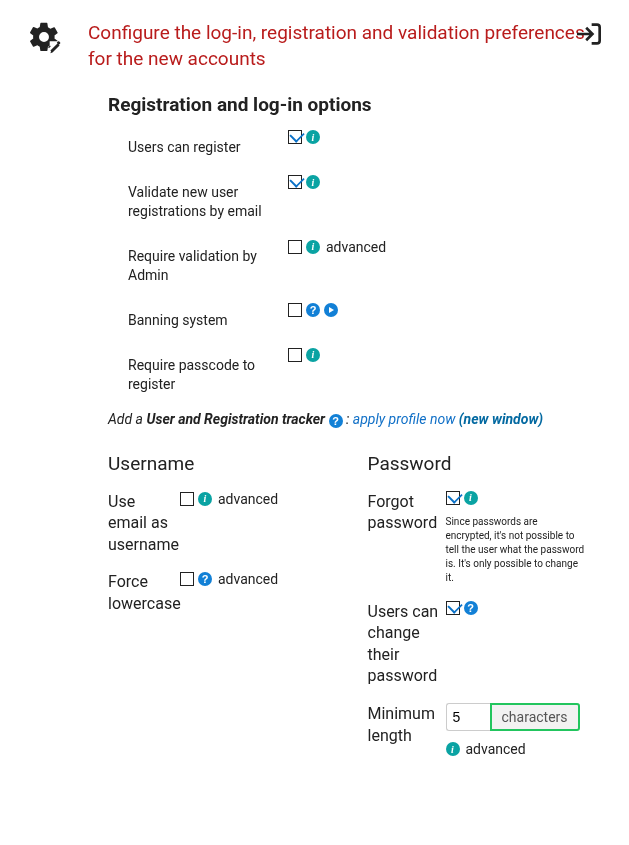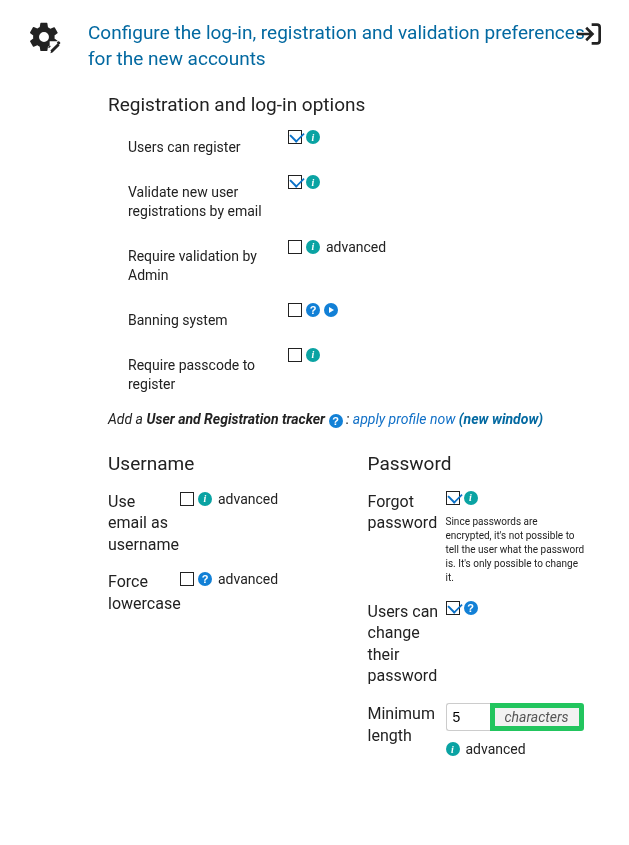--- a/index.html
+++ b/index.html
@@ -9,25 +9,25 @@
     color: #222;
     margin: 0;
     padding: 0;
     width: 629px;
     background: #fff;
   }
   .page { position: relative; padding: 20px 24px; }
   .header { display: flex; align-items: flex-start; gap: 24px; }
   .header-icon { flex: 0 0 40px; display:flex; justify-content:center; }
   .header-icon svg { color:#222; }
-  .header-title { flex: 1; font-size: 19px; font-weight: 400; line-height: 1.35; color:#0369a1; }
+  .header-title { flex: 1; font-size: 19px; font-weight: 400; line-height: 1.35; color:#b91c1c; }
   .login-icon { position: absolute; top: 18px; right: 24px; }
   .login-icon svg { color:#222; }
 
-  .section-title { font-size: 19px; font-weight: 400; margin: 22px 0 14px 84px; color:#222; }
+  .section-title { font-size: 19px; font-weight: 700; margin: 22px 0 14px 84px; color:#222; }
 
   .options { margin-left: 104px; margin-right: 40px; }
   .opt-row { display:flex; align-items:flex-start; margin-bottom: 18px; }
   .opt-label { width: 160px; font-size: 14px; line-height:1.35;margin-top:8px; }
   .opt-ctrl { display:flex; align-items:center; gap:4px; }
 
   .cb { display:inline-block; width:14px; height:14px; border:1.5px solid #222; position:relative; cursor:pointer; background:#fff; }
   .cb.checked::after {
     content:""; position:absolute; left:2px; top:-2px; width:10px; height:10px;
     border-right:2px solid #0a71c7; border-bottom:2px solid #0a71c7;
@@ -55,21 +55,21 @@
   .sub-row { display:flex; align-items:flex-start; margin-bottom:16px; }
   .sub-label { width:72px; font-size:16px; line-height:1.35; padding-right:4px;}
   .sub-ctrl { display:flex; align-items:center; gap:4px; flex-wrap:wrap;}
 
   .col-right .sub-label { width:78px; }
   .col-right .sub-ctrl { flex:1; }
   .desc { font-size:10px; line-height:1.4; margin-top:6px; max-width:140px;}
 
   .input-group { display:flex; align-items:stretch; }
   .num-input { width:44px; height:28px; border:1px solid #ccc; border-right:none; border-radius:3px 0 0 3px; padding:0 6px; font-size:14px;}
-  .unit { display:flex; align-items:center; height:28px; padding:0 10px; border:5px solid #22c55e; border-radius:0 3px 3px 0; background:#f2f2f2; color:#555; font-size:14px;font-style:italic;}
+  .unit { display:flex; align-items:center; height:28px; padding:0 10px; border:2px solid #22c55e; border-radius:0 3px 3px 0; background:#f2f2f2; color:#555; font-size:14px;}
   .adv-below { display:flex; align-items:center; gap:4px; margin-top:6px;}
 </style>
 </head>
 <body>
 
 <div class="page">
 
   <div class="header">
     <div class="header-icon">
       <svg width="34" height="34" viewBox="0 0 24 24" fill="currentColor">

